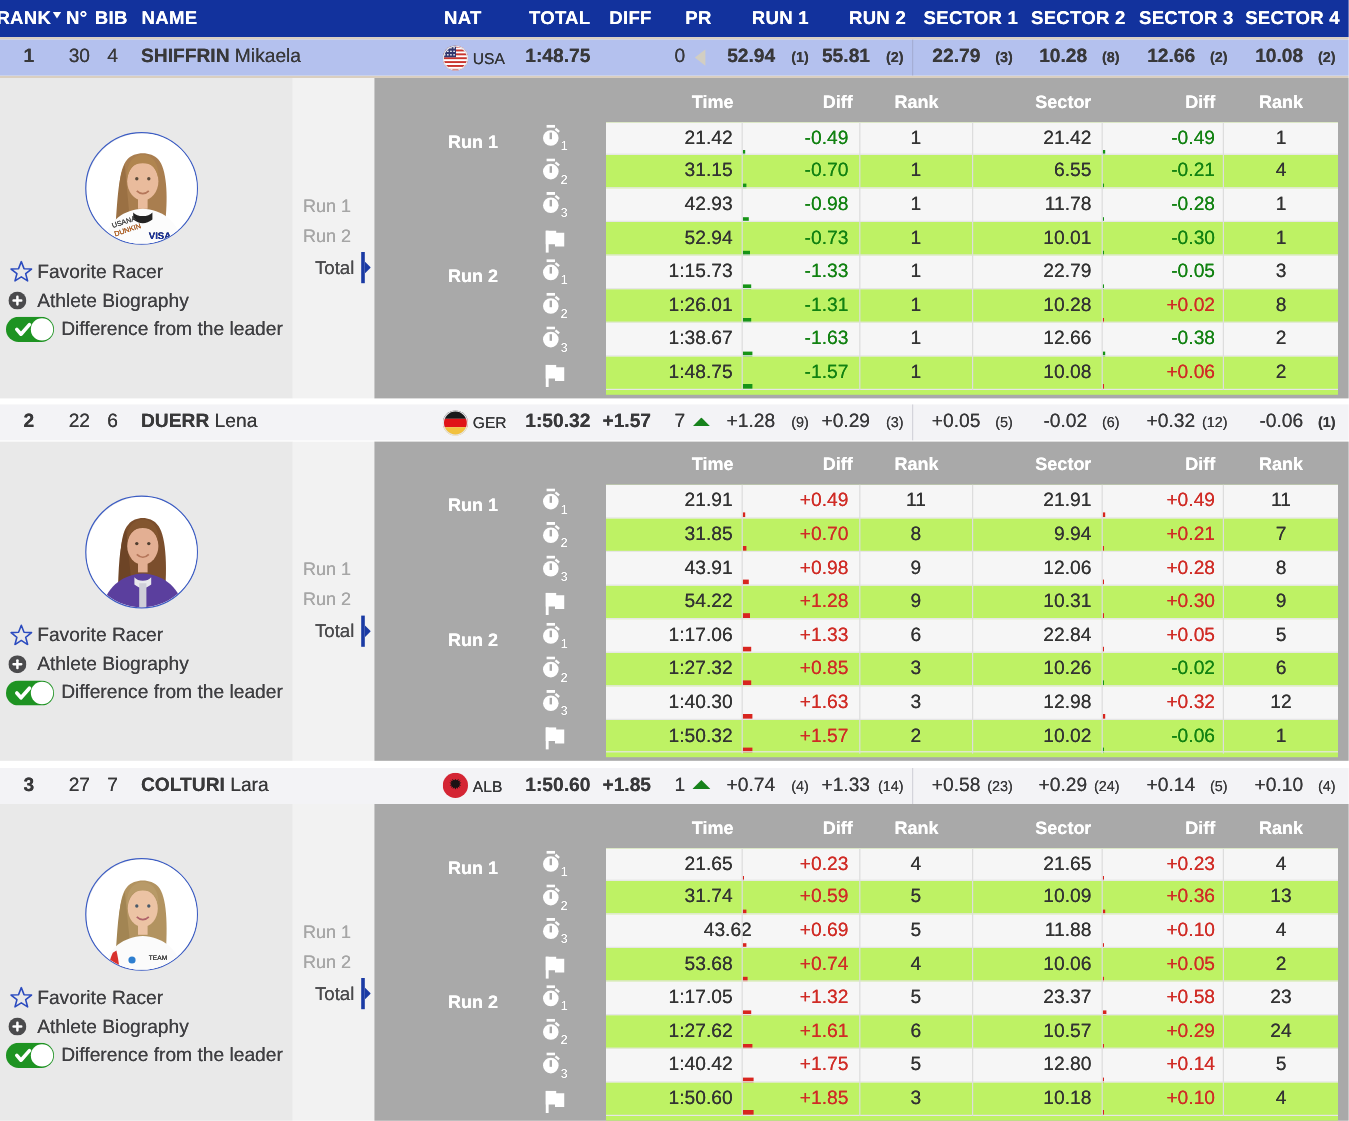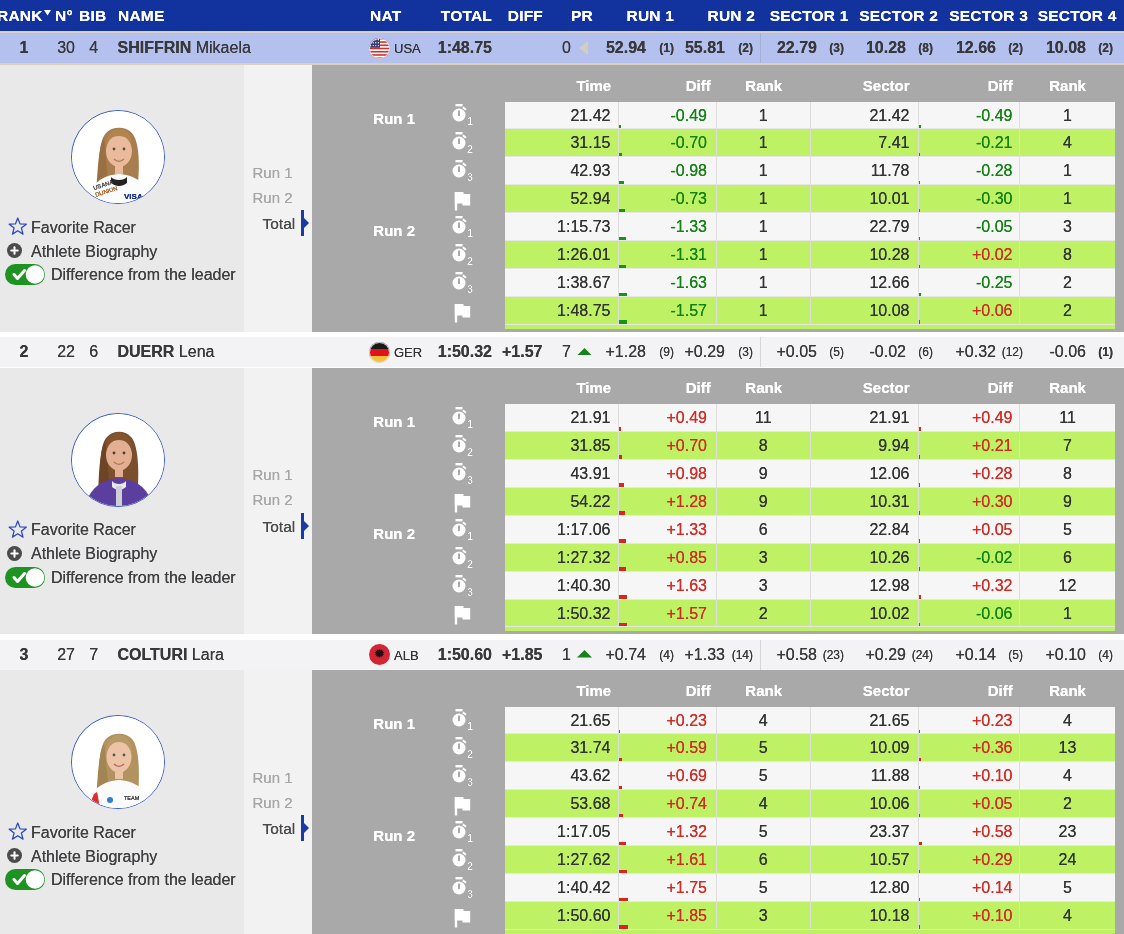--- a/index.html
+++ b/index.html
@@ -296,21 +296,21 @@
         <span class="r g" style="left:413px;width:94px">-0.49</span>
         <span class="c" style="left:514px;width:96px">1</span>
         <div class="bar bg1" style="left:113.5px;width:2.5px"></div>
         <div class="bar bg1" style="left:413.5px;width:2.5px"></div>
         <div class="a hd" style="bottom:0"></div>
       </div>
       <div class="a trow" style="top:27.938px;height:27.938px">
         <span class="r" style="left:0;width:105px">31.15</span>
         <span class="r g" style="left:113px;width:88.5px">-0.70</span>
         <span class="c" style="left:211px;width:93.5px">1</span>
-        <span class="r" style="left:305px;width:99px">7.41</span>
+        <span class="r" style="left:305px;width:99px">6.55</span>
         <span class="r g" style="left:413px;width:94px">-0.21</span>
         <span class="c" style="left:514px;width:96px">4</span>
         <div class="bar bg1" style="left:113.5px;width:3.5px"></div>
         <div class="bar bg1" style="left:413.5px;width:1.1px"></div>
         <div class="a hd" style="bottom:0"></div>
       </div>
       <div class="a trow odd" style="top:55.875px;height:27.938px">
         <span class="r" style="left:0;width:105px">42.93</span>
         <span class="r g" style="left:113px;width:88.5px">-0.98</span>
         <span class="c" style="left:211px;width:93.5px">1</span>
@@ -352,21 +352,21 @@
         <span class="c" style="left:514px;width:96px">8</span>
         <div class="bar bg1" style="left:113.5px;width:6.6px"></div>
         <div class="bar bg2" style="left:413.5px;width:0.1px"></div>
         <div class="a hd" style="bottom:0"></div>
       </div>
       <div class="a trow odd" style="top:167.625px;height:27.938px">
         <span class="r" style="left:0;width:105px">1:38.67</span>
         <span class="r g" style="left:113px;width:88.5px">-1.63</span>
         <span class="c" style="left:211px;width:93.5px">1</span>
         <span class="r" style="left:305px;width:99px">12.66</span>
-        <span class="r g" style="left:413px;width:94px">-0.25</span>
+        <span class="r g" style="left:413px;width:94px">-0.38</span>
         <span class="c" style="left:514px;width:96px">2</span>
         <div class="bar bg1" style="left:113.5px;width:8.1px"></div>
         <div class="bar bg1" style="left:413.5px;width:1.6px"></div>
         <div class="a hd" style="bottom:0"></div>
       </div>
       <div class="a trow" style="top:195.562px;height:27.938px">
         <span class="r" style="left:0;width:105px">1:48.75</span>
         <span class="r g" style="left:113px;width:88.5px">-1.57</span>
         <span class="c" style="left:211px;width:93.5px">1</span>
         <span class="r" style="left:305px;width:99px">10.08</span>
@@ -701,21 +701,21 @@
         <span class="r rd" style="left:113px;width:88.5px">+0.59</span>
         <span class="c" style="left:211px;width:93.5px">5</span>
         <span class="r" style="left:305px;width:99px">10.09</span>
         <span class="r rd" style="left:413px;width:94px">+0.36</span>
         <span class="c" style="left:514px;width:96px">13</span>
         <div class="bar bg2" style="left:113.5px;width:2.9px"></div>
         <div class="bar bg2" style="left:413.5px;width:1.8px"></div>
         <div class="a hd" style="bottom:0"></div>
       </div>
       <div class="a trow odd" style="top:55.875px;height:27.938px">
-        <span class="r" style="left:0;width:105px">43.62</span>
+        <span class="r" style="left:16px;width:105px">43.62</span>
         <span class="r rd" style="left:113px;width:88.5px">+0.69</span>
         <span class="c" style="left:211px;width:93.5px">5</span>
         <span class="r" style="left:305px;width:99px">11.88</span>
         <span class="r rd" style="left:413px;width:94px">+0.10</span>
         <span class="c" style="left:514px;width:96px">4</span>
         <div class="bar bg2" style="left:113.5px;width:3.4px"></div>
         <div class="bar bg2" style="left:413.5px;width:0.5px"></div>
         <div class="a hd" style="bottom:0"></div>
       </div>
       <div class="a trow" style="top:83.812px;height:27.938px">

